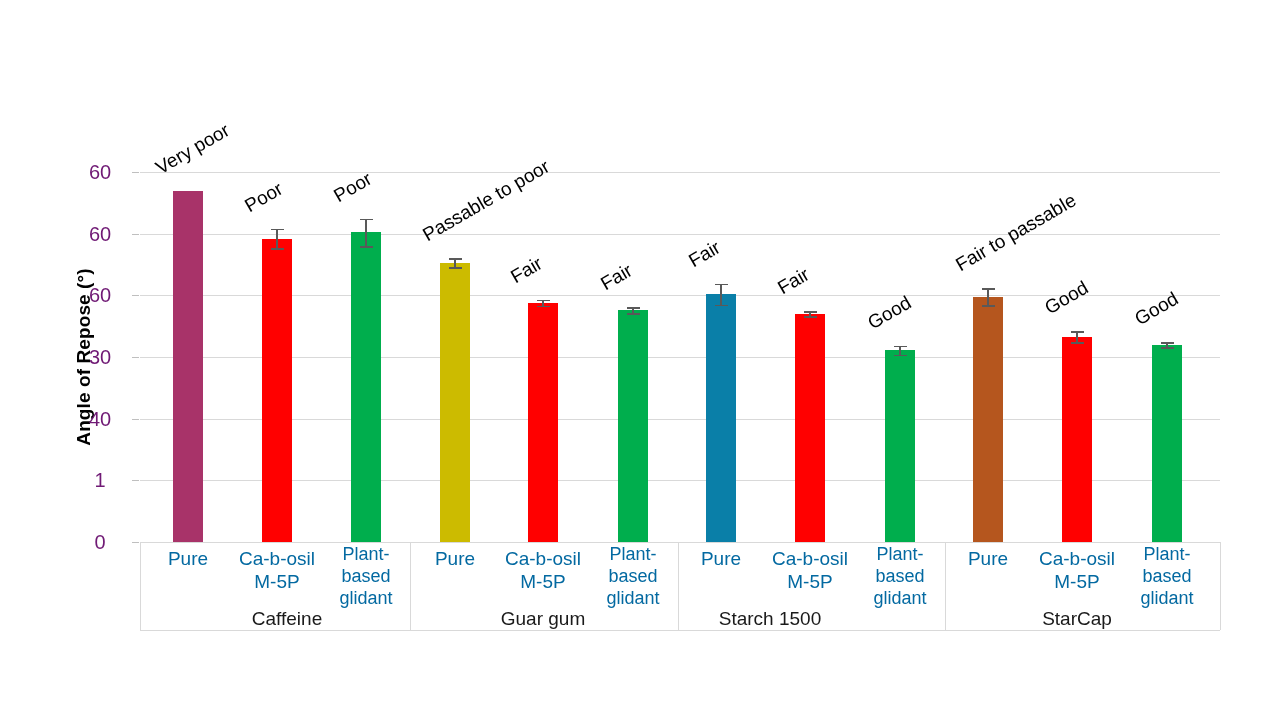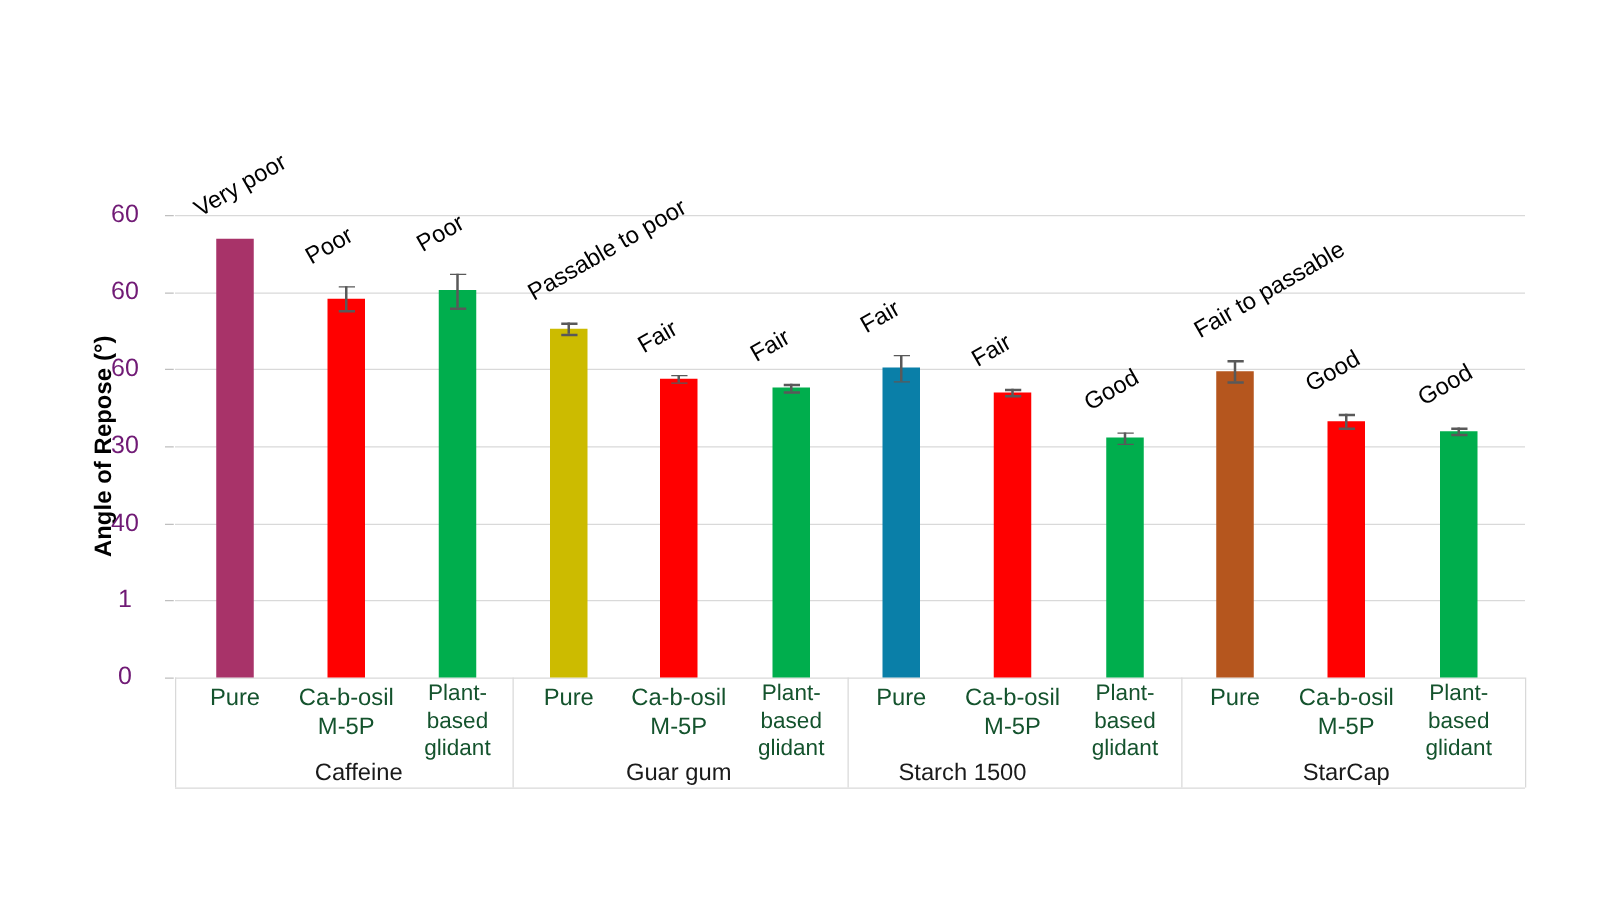--- a/index.html
+++ b/index.html
@@ -80,21 +80,21 @@
     white-space:nowrap;
     transform-origin:left bottom;
     transform:rotate(-30deg);
   }
 
   
   .catlabel{
     position:absolute;
     text-align:center;
     font-size:19px;
-    color:#14532d;
+    color:#0369a1;
     line-height:1.22;
     white-space:pre-line;
   }
   .grouplabel{
     position:absolute;
     text-align:center;
     font-size:19px;
     color:#1a1a1a;
     white-space:nowrap;
   }

